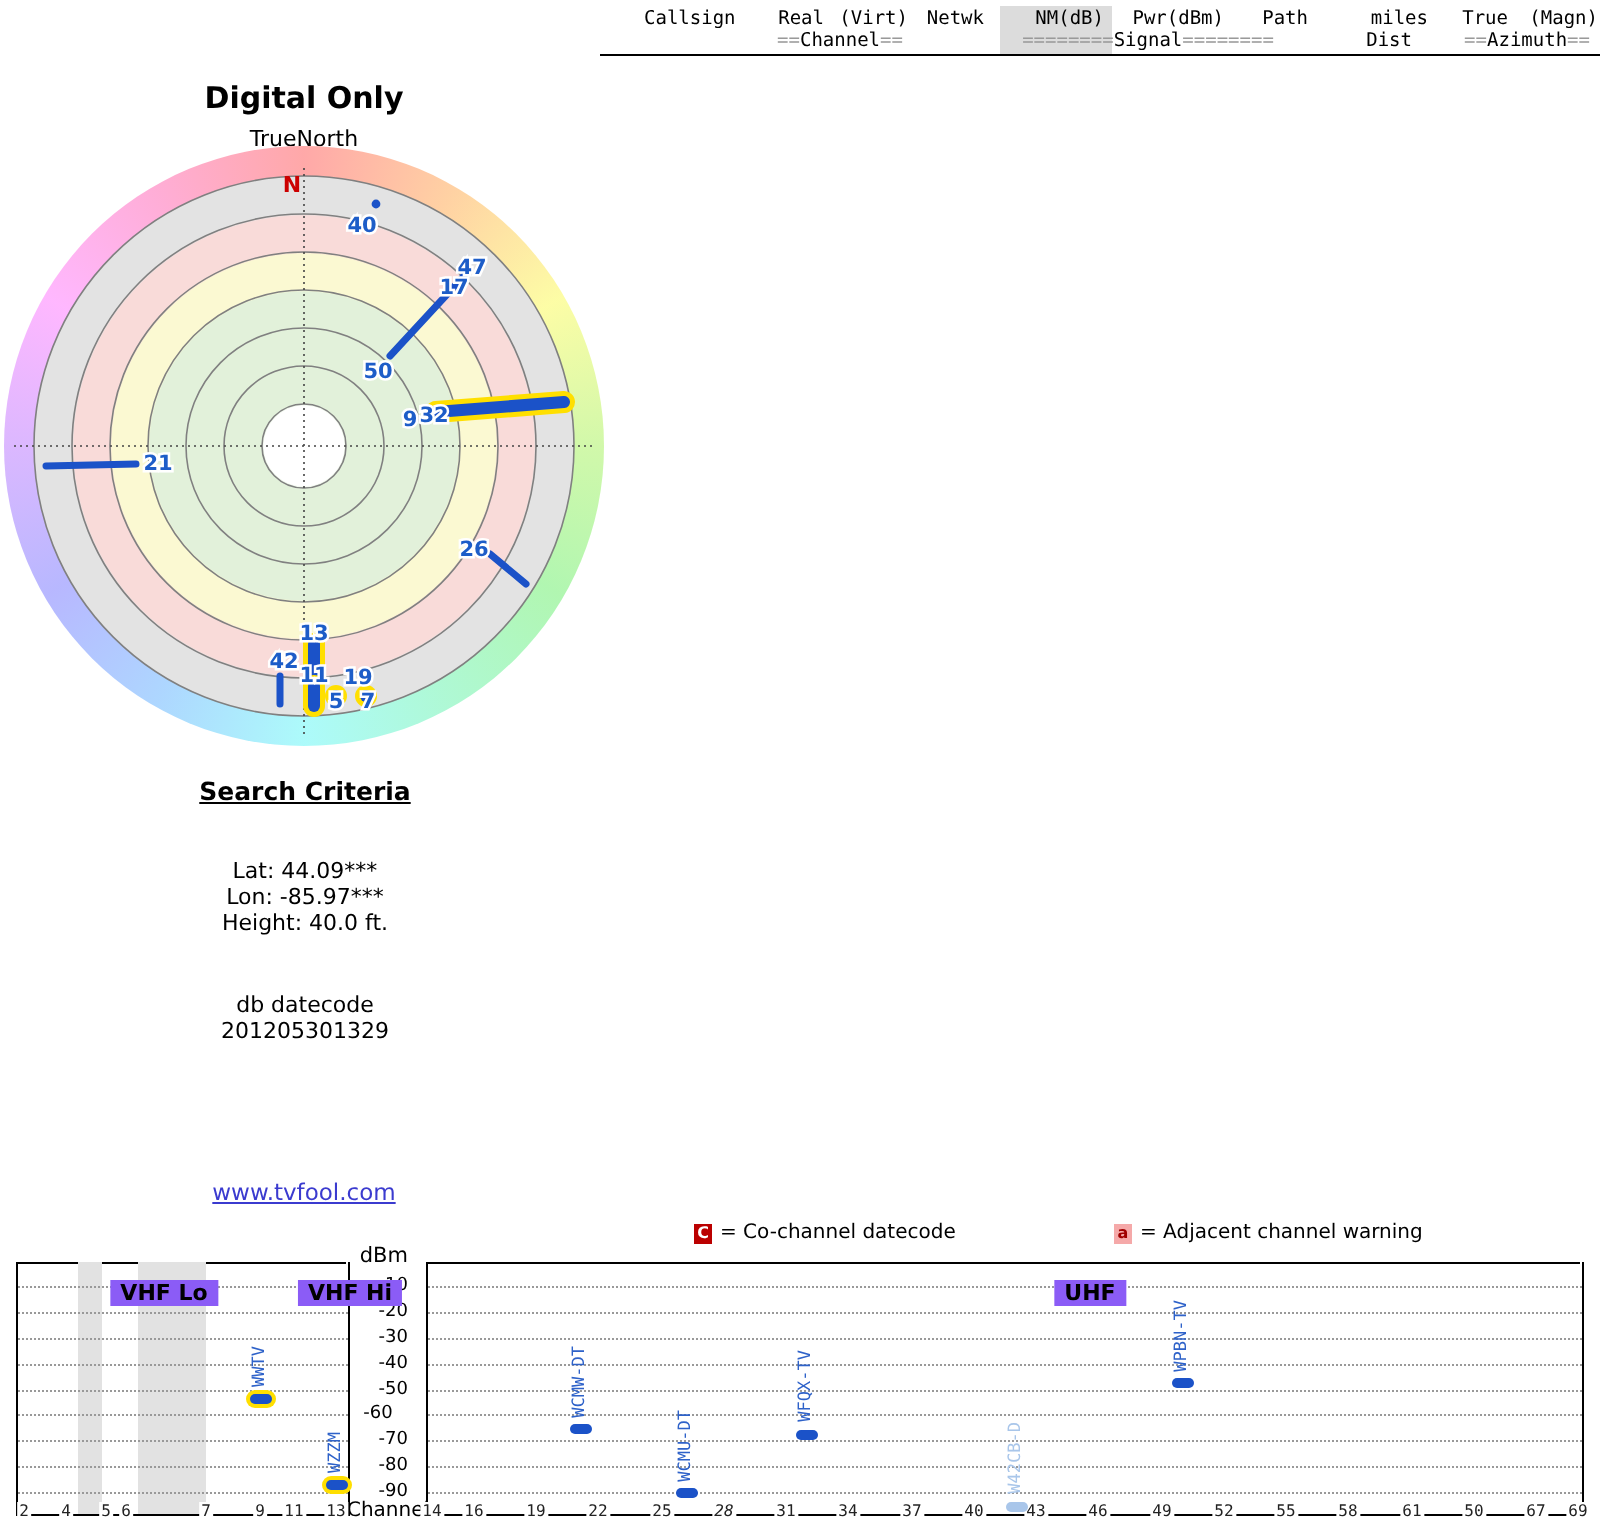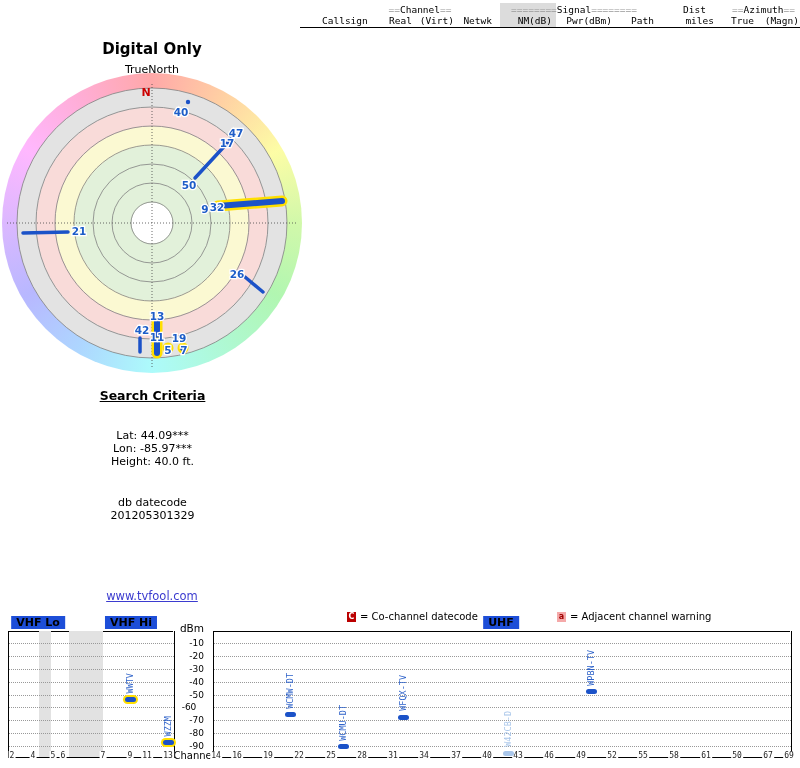--- a/index.html
+++ b/index.html
@@ -35,22 +35,22 @@
   .c.ctr{text-align:center;}
   .eq{color:#999;}
   .hdrblock{border-bottom:1px solid #000;padding-bottom:1px;margin-bottom:2px;position:relative;}
   .wa{background:#f5a9a9;color:#a00000;}
   .wc{background:#bb0000;color:#fff;}
   
   .legend{top:611px;font-size:10px;color:#000;display:flex;align-items:center;gap:4px;}
   .legend .box{width:9px;height:10px;line-height:10px;font-size:8px;font-weight:bold;text-align:center;}
   
   .bracket{top:631px;height:0;border-top:1.3px solid #000;}
-  .bandchip{top:616px;height:13px;line-height:13px;background:#1d4ed8;padding:0 5px;
-    font-size:11px;font-weight:bold;color:#000;transform:translateX(-50%);}
+  .bandchip{top:640px;height:13px;line-height:13px;background:#8b5cf6;padding:0 5px;
+    font-size:11px;font-weight:bold;color:#000;transform:translateX(-50%);margin-left:44px;}
   .panel{top:631px;height:126px;border-left:1.3px solid #000;border-right:1.3px solid #000;
     border-bottom:1.3px solid #000;box-sizing:content-box;}
   .gband{position:absolute;top:0;height:126px;background:#e2e2e2;}
   .grid{position:absolute;left:0;width:100%;height:0;border-top:1px dotted #999;}
   .tick{position:absolute;top:751px;height:10px;line-height:10px;background:#fff;padding:0 1px;
     font-size:8px;color:#222;transform:translateX(-50%);
     font-family:"DejaVu Sans Mono","Liberation Mono",monospace;}
   .dbmlab{position:absolute;width:30px;text-align:right;font-size:9px;color:#000;
     font-family:"DejaVu Sans","Liberation Sans",sans-serif;}
   #dbm-title{left:174px;top:622px;width:30px;text-align:right;font-size:10.5px;color:#000;}
@@ -121,39 +121,39 @@
     <div class="ln">Height: 40.0 ft.</div>
     <div class="dc">db datecode</div>
     <div class="ln">201205301329</div>
   </div>
   <div class="abs" id="tvfool-link">www.tvfool.com</div>
 
   <div class="abs" id="nm-headband"></div>
   <div class="abs" id="tvtable">
       <div class="hdrblock">
         <div class="hrow">
-          <div class="c " style="width: 86px;"></div>
-          <div class="c ctr" style="width: 68px;"><span class="eq">==</span><span>Channel</span><span class="eq">==</span></div>
-          <div class="c " style="width: 38px;"></div>
-          <div class="c ctr" style="width: 164px;"><span class="eq">========</span><span>Signal</span><span class="eq">========</span></div>
-          <div class="c r" style="width: 58px; padding-right: 8px;">Dist</div>
-          <div class="c r" style="width: 85px; padding-right: 4px;"><span class="eq">==</span><span>Azimuth</span><span class="eq">==</span></div>
-        </div>
-        <div class="hrow">
           <div class="c " style="width: 22px;"></div>
           <div class="c " style="width: 64px;">Callsign</div>
           <div class="c r" style="width: 26px;">Real</div>
           <div class="c r" style="width: 42px;">(Virt)</div>
           <div class="c r" style="width: 38px;">Netwk</div>
           <div class="c r" style="width: 60px;">NM(dB)</div>
           <div class="c r" style="width: 60px;">Pwr(dBm)</div>
           <div class="c r" style="width: 44px; padding-right: 2px;">Path</div>
           <div class="c r" style="width: 58px;">miles</div>
           <div class="c r" style="width: 40px;">True</div>
           <div class="c r" style="width: 45px;">(Magn)</div>
+        </div>
+        <div class="hrow">
+          <div class="c " style="width: 86px;"></div>
+          <div class="c ctr" style="width: 68px;"><span class="eq">==</span><span>Channel</span><span class="eq">==</span></div>
+          <div class="c " style="width: 38px;"></div>
+          <div class="c ctr" style="width: 164px;"><span class="eq">========</span><span>Signal</span><span class="eq">========</span></div>
+          <div class="c r" style="width: 58px; padding-right: 8px;">Dist</div>
+          <div class="c r" style="width: 85px; padding-right: 4px;"><span class="eq">==</span><span>Azimuth</span><span class="eq">==</span></div>
         </div>
       </div>
     </div>
 
   <div class="abs legend" style="left:347px;">
     <span class="box wc">C</span>
     <span>= Co-channel datecode</span>
   </div>
   <div class="abs legend" style="left:557px;">
     <span class="box wa">a</span>
@@ -199,21 +199,21 @@
         <div class="grid" style="top: 76.485px;"></div>
         <div class="grid" style="top: 89.322px;"></div>
         <div class="grid" style="top: 102.159px;"></div>
         <div class="grid" style="top: 114.996px;"></div>
       </div>
       <div class="tick" style="left: 216px;">14</div>
       <div class="tick" style="left: 237px;">16</div>
       <div class="tick" style="left: 268px;">19</div>
       <div class="tick" style="left: 299px;">22</div>
       <div class="tick" style="left: 331px;">25</div>
-      <div class="tick" style="left: 362px;">28</div>
+      <div class="tick" style="left: 362px; font-style: italic;">28</div>
       <div class="tick" style="left: 393px;">31</div>
       <div class="tick" style="left: 424px;">34</div>
       <div class="tick" style="left: 456px;">37</div>
       <div class="tick" style="left: 487px;">40</div>
       <div class="tick" style="left: 518px;">43</div>
       <div class="tick" style="left: 549px;">46</div>
       <div class="tick" style="left: 581px;">49</div>
       <div class="tick" style="left: 612px;">52</div>
       <div class="tick" style="left: 643px;">55</div>
       <div class="tick" style="left: 674px;">58</div>

